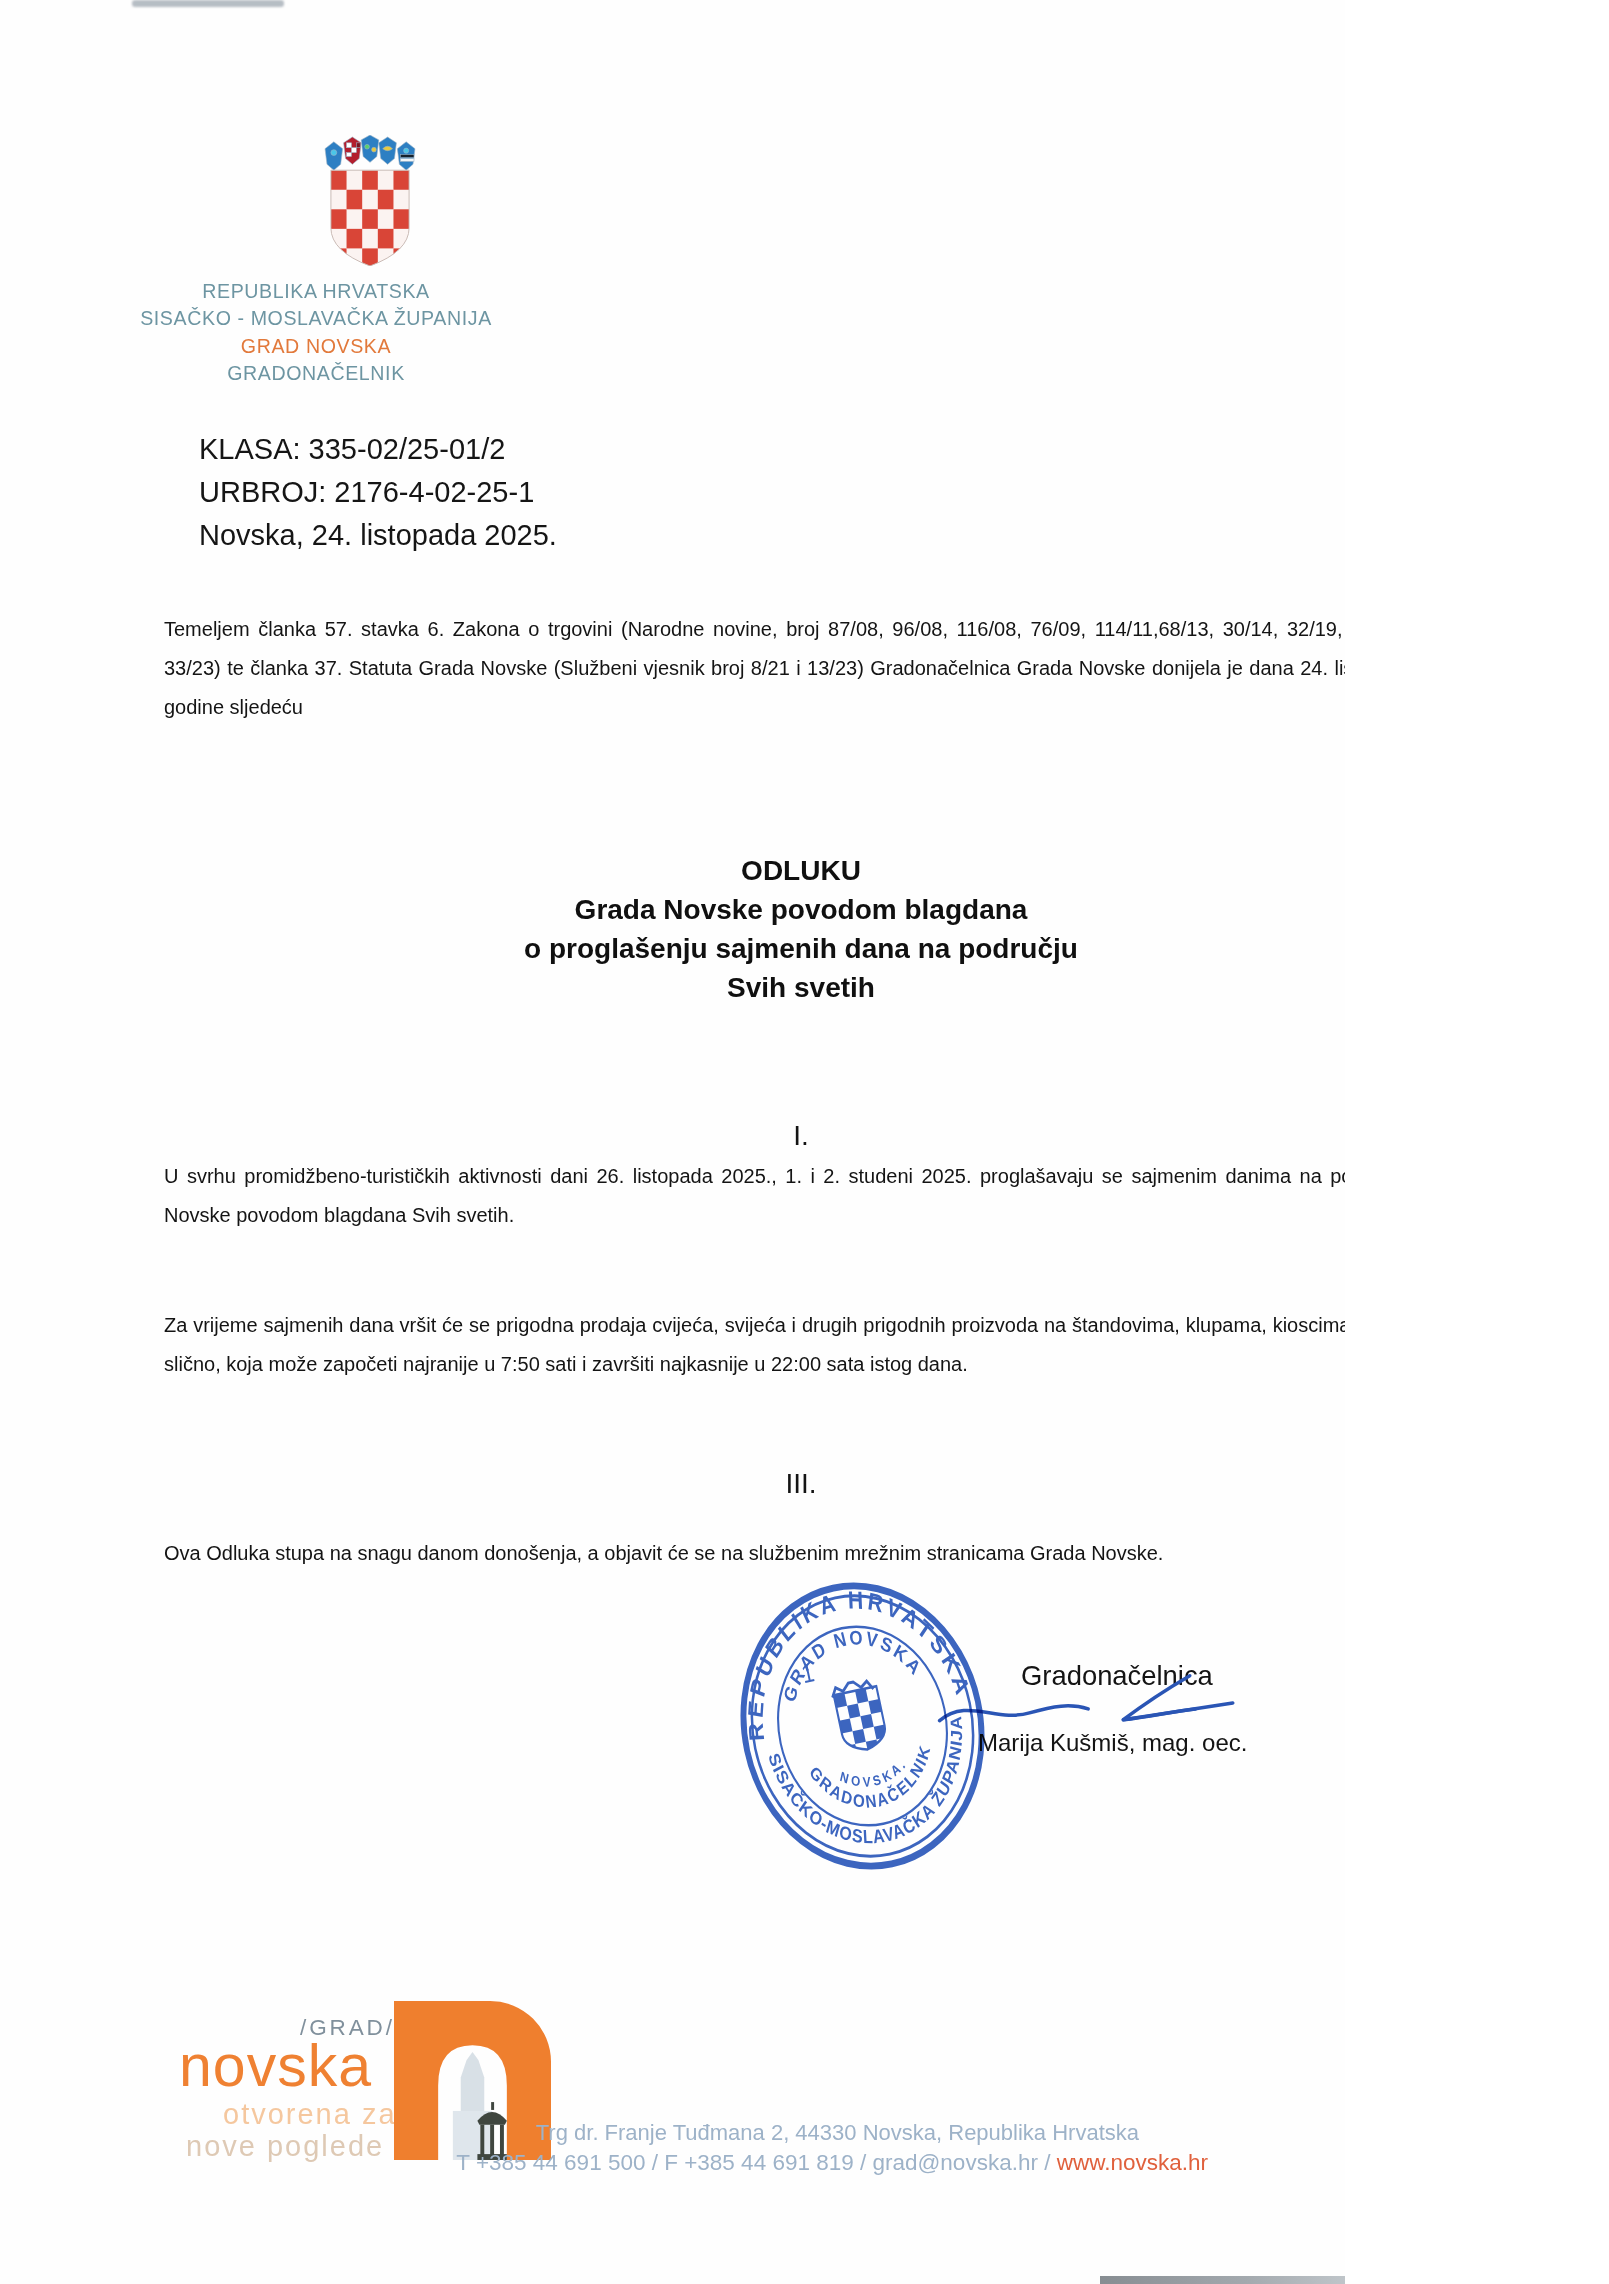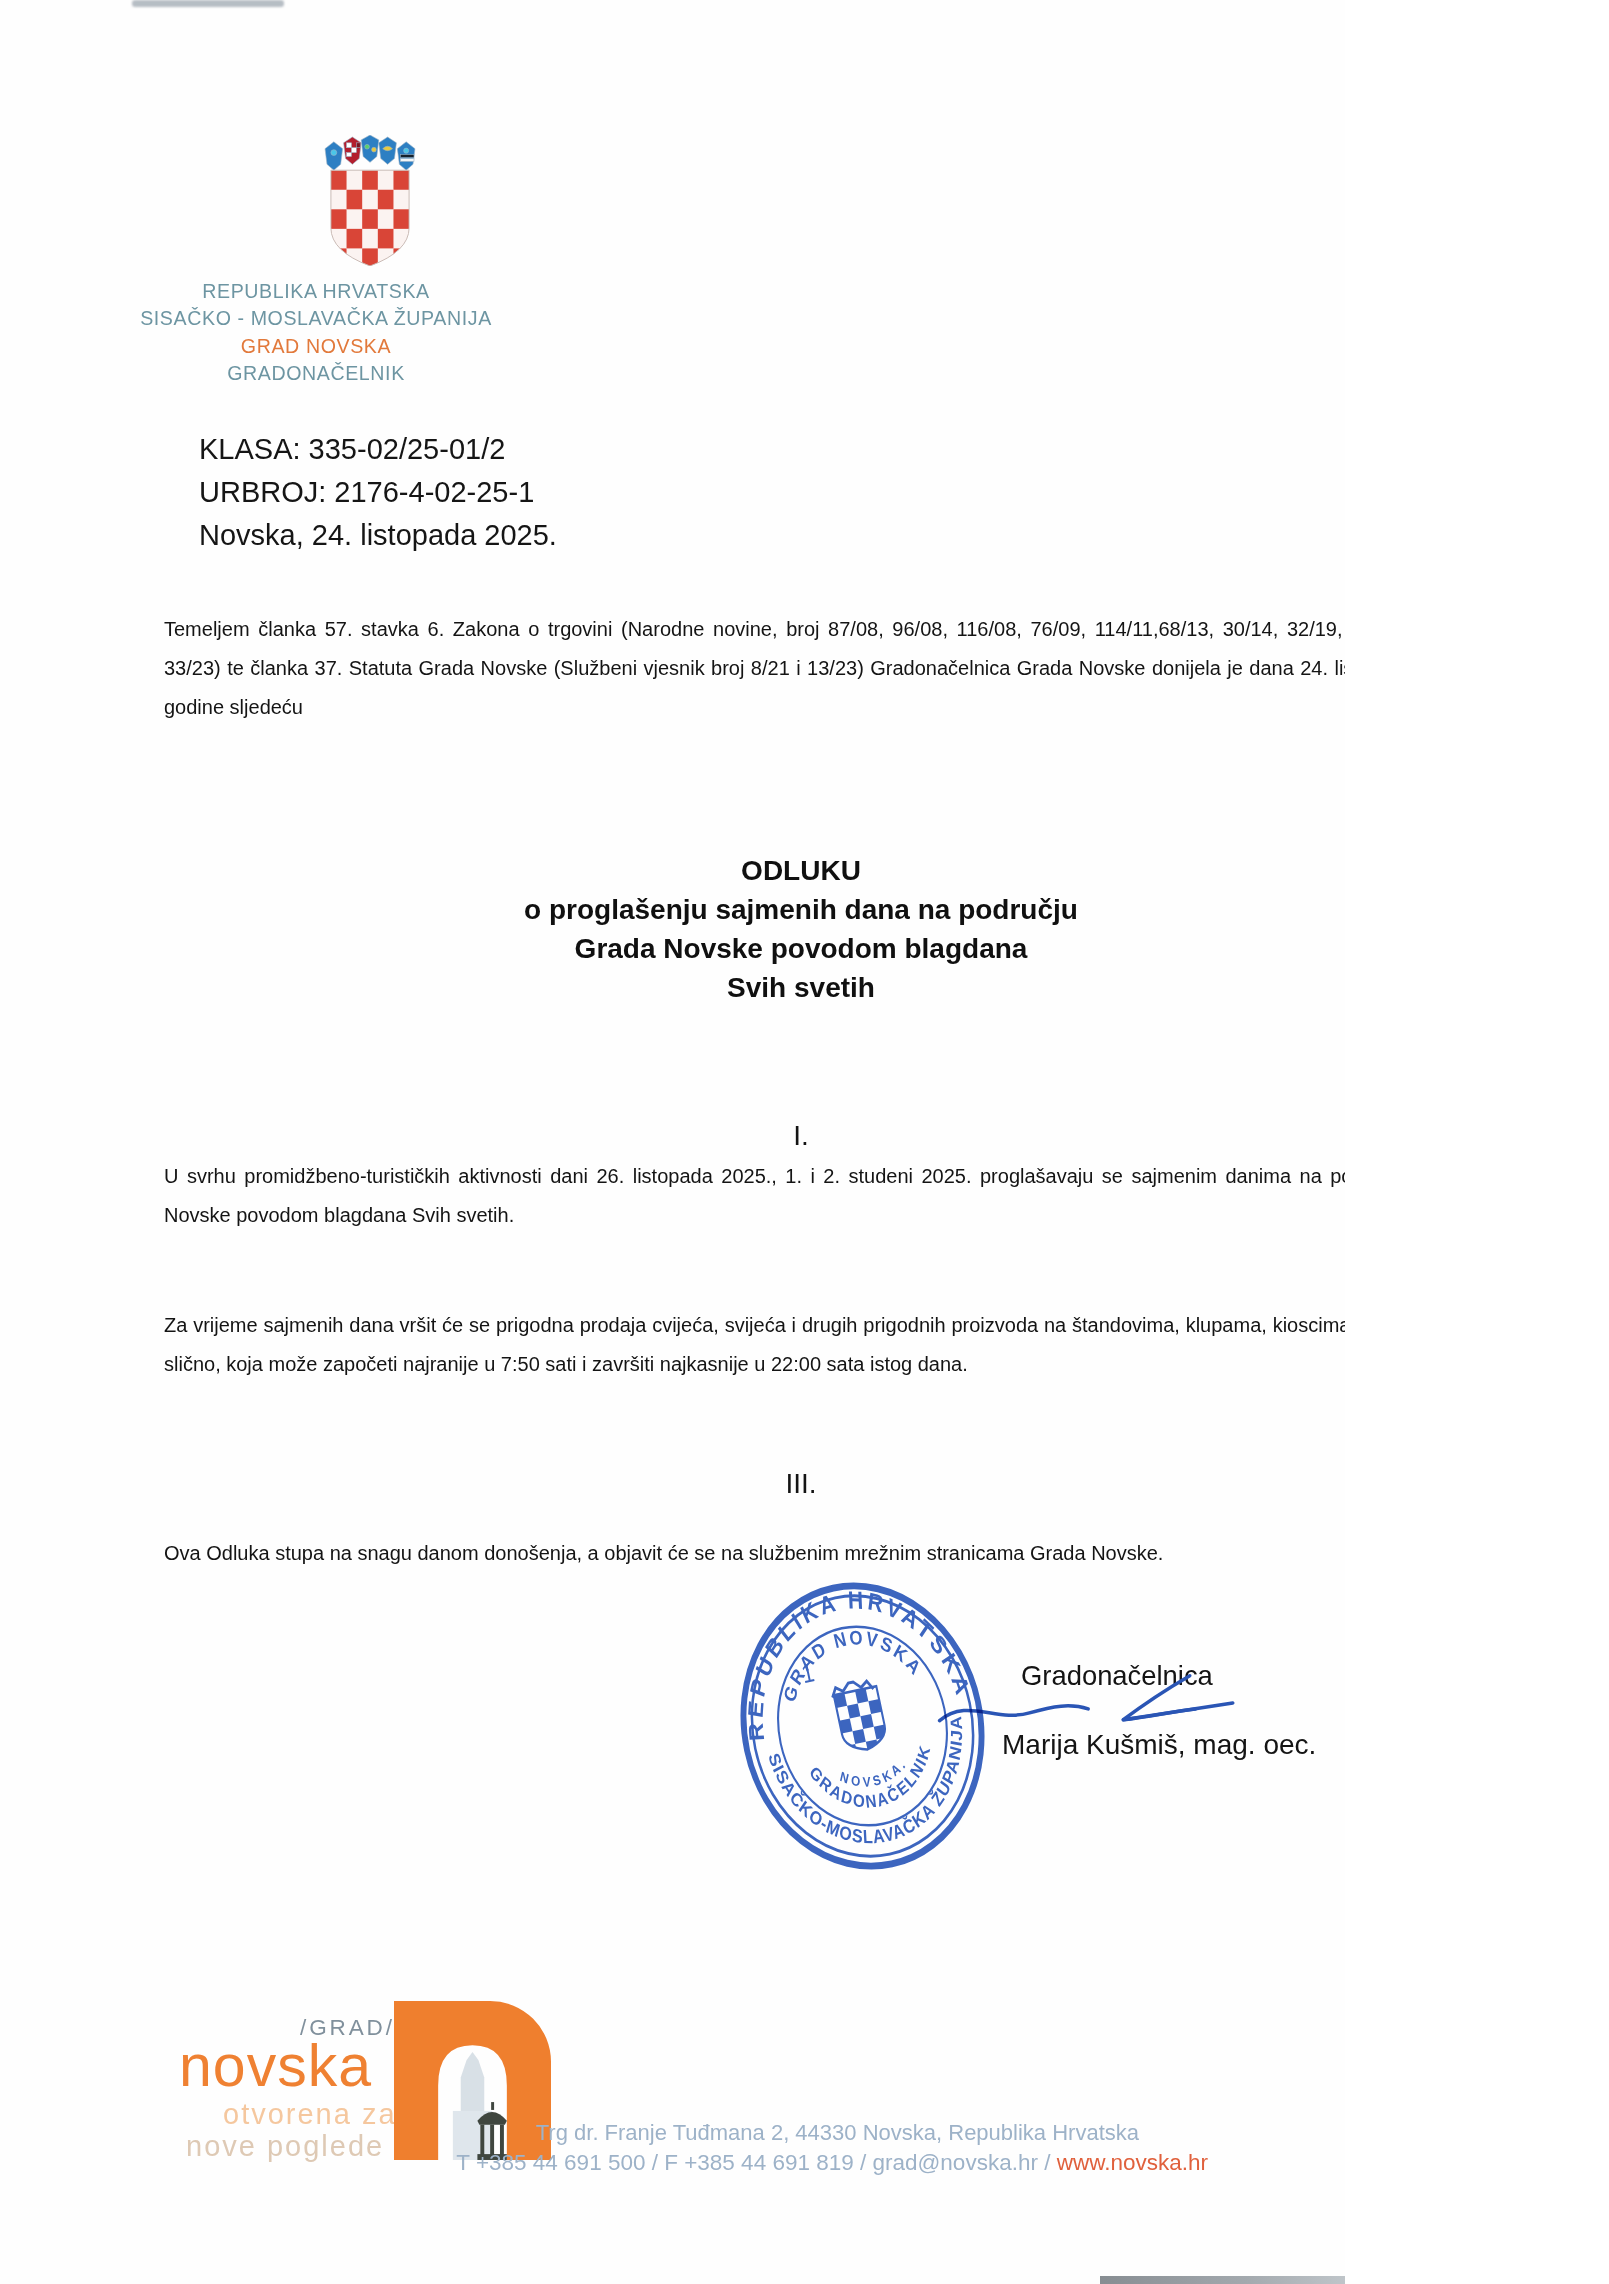--- a/index.html
+++ b/index.html
@@ -25,21 +25,21 @@
   .meta { left:199px; top:428px; font-size:29px; line-height:43px; color:#151515; }
 
   
   .body-par { position:absolute; left:164px; width:1307px; margin:0; font-size:20px; line-height:39px;
     text-align:justify; color:#141414; }
   .numeral { position:absolute; left:164px; width:1274px; text-align:center; font-size:28px; color:#141414; }
   .title-block { left:164px; top:851px; width:1274px; text-align:center; font-weight:bold; font-size:28px; line-height:39px; color:#101010; }
 
   
   .sig-role { left:1021px; top:1660px; font-size:27.4px; color:#141414; }
-  .sig-name { left:978px; top:1729px; font-size:28px; color:#141414;padding-left:24px; }
+  .sig-name { left:978px; top:1729px; font-size:24px; color:#141414; }
   .sig-script { left:933px; top:1664px; width:365px; height:86px; }
 
   
   .stamp { left:737px; top:1576px; width:251px; height:300px; transform:rotate(-12deg); mix-blend-mode:multiply; opacity:.92; }
   .stamp text { font-family:"Liberation Sans", sans-serif; fill:#2b58bb; }
 
   
   .f-grad { left:300px; top:2015px; font-size:22.5px; letter-spacing:2.9px; color:#80909c; }
   .f-novska { left:179px; top:2037px; font-size:59px; letter-spacing:1px; color:#ef8132; line-height:59px; }
   .f-tag1 { left:223px; top:2098px; font-size:29px; color:rgba(238,162,93,.6); letter-spacing:2px; }
@@ -115,22 +115,22 @@
   <div class="abs meta">
     <div>KLASA: 335-02/25-01/2</div>
     <div>URBROJ: 2176-4-02-25-1</div>
     <div>Novska, 24. listopada 2025.</div>
   </div>
 
   <p class="body-par" style="top:610px;">Temeljem članka 57. stavka 6. Zakona o trgovini (Narodne novine, broj 87/08, 96/08, 116/08, 76/09, 114/11,68/13, 30/14, 32/19, 98/19, 32/20, 33/23) te članka 37. Statuta Grada Novske (Službeni vjesnik broj 8/21 i 13/23) Gradonačelnica Grada Novske donijela je dana 24. listopada 2025. godine sljedeću</p>
 
   <div class="abs title-block">
     <div>ODLUKU</div>
+    <div>Grada Novske povodom blagdana</div>
     <div>o proglašenju sajmenih dana na području</div>
-    <div>Grada Novske povodom blagdana</div>
     <div>Svih svetih</div>
   </div>
 
   <div class="numeral" style="top:1120px;">I.</div>
   <p class="body-par" style="top:1157px;">U svrhu promidžbeno-turističkih aktivnosti dani 26. listopada 2025., 1. i 2. studeni 2025. proglašavaju se sajmenim danima na području Grada Novske povodom blagdana Svih svetih.</p>
 
   <p class="body-par" style="top:1306px;">Za vrijeme sajmenih dana vršit će se prigodna prodaja cvijeća, svijeća i drugih prigodnih proizvoda na štandovima, klupama, kioscima, trgovinama i slično, koja može započeti najranije u 7:50 sati i završiti najkasnije u 22:00 sata istog dana.</p>
 
   <div class="numeral" style="top:1468px;">III.</div>
   <p class="body-par" style="top:1534px;">Ova Odluka stupa na snagu danom donošenja, a objavit će se na službenim mrežnim stranicama Grada Novske.</p>

